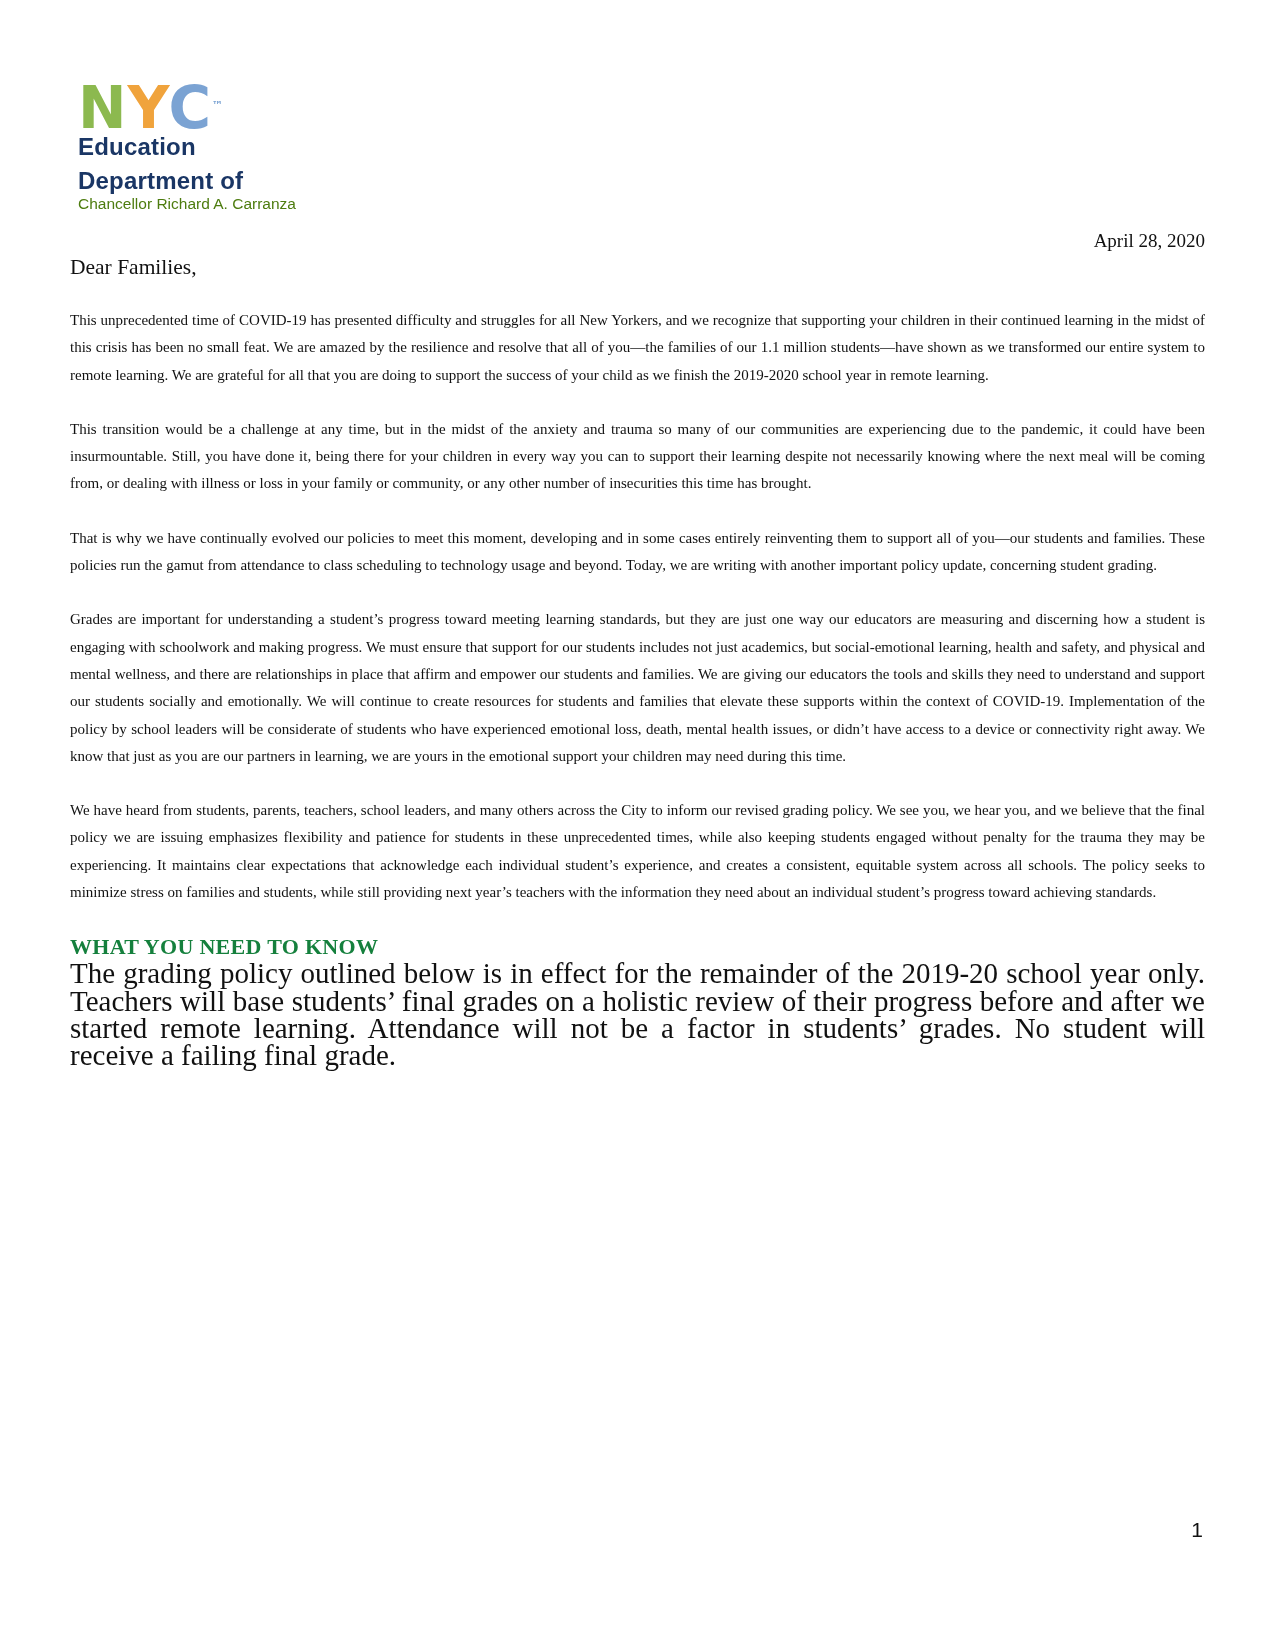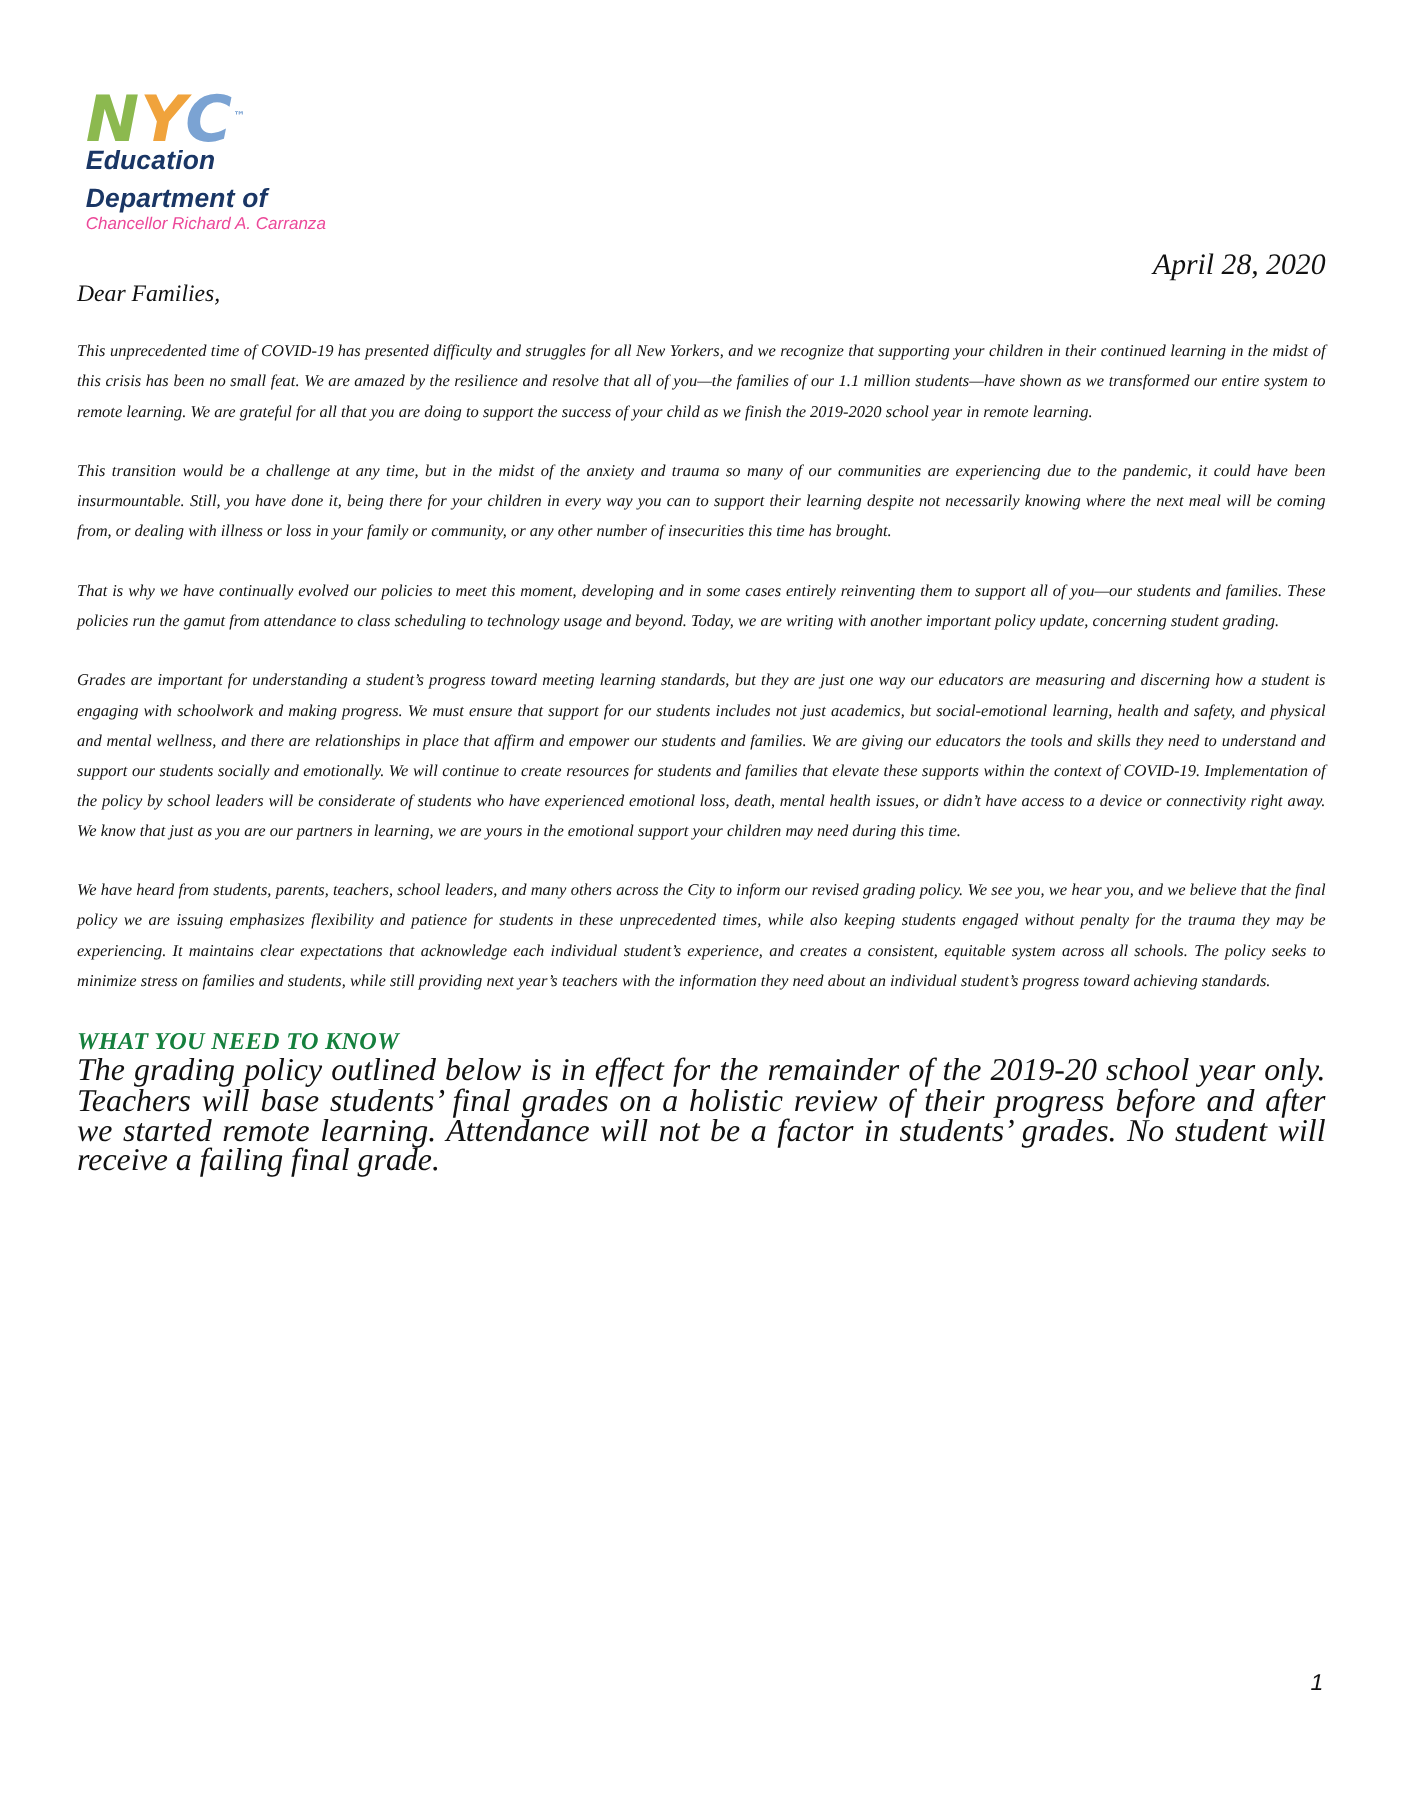--- a/index.html
+++ b/index.html
@@ -6,21 +6,20 @@
   html, body { background: #ffffff; }
   .page {
     position: relative;
     width: 1275px;
     height: 1650px;
     margin: 0 auto;
     background: #ffffff;
     font-family: "Liberation Serif", "DejaVu Serif", serif;
     color: #111111;
     overflow: hidden;
-    font-style: italic;
   }
   .content {
     position: absolute;
     left: 70px;
     right: 70px;
     top: 82px;
   }
   
   .letterhead { margin-left: 8px; margin-bottom: 14px; }
   .nyc-logo {
@@ -49,27 +48,27 @@
     font-size: 24px;
     line-height: 25px;
     color: #1A3665;
     letter-spacing: 0.2px;
   }
   .dept-line.first { margin-top: 9px; }
   .chancellor {
     font-family: "Liberation Sans", "DejaVu Sans", sans-serif;
     font-size: 15.5px;
     line-height: 18px;
-    color: #ec4899;
+    color: #4d7c0f;
     margin-top: 2px;
   }
   
   .date-line {
     text-align: right;
-    font-size: 27px;
+    font-size: 19px;
     line-height: 27px;
   }
   .salutation {
     font-size: 21.5px;
     line-height: 27px;
     margin-bottom: 26px;
   }
   .body-paragraph {
     font-size: 15px;
     line-height: 27.3px;

